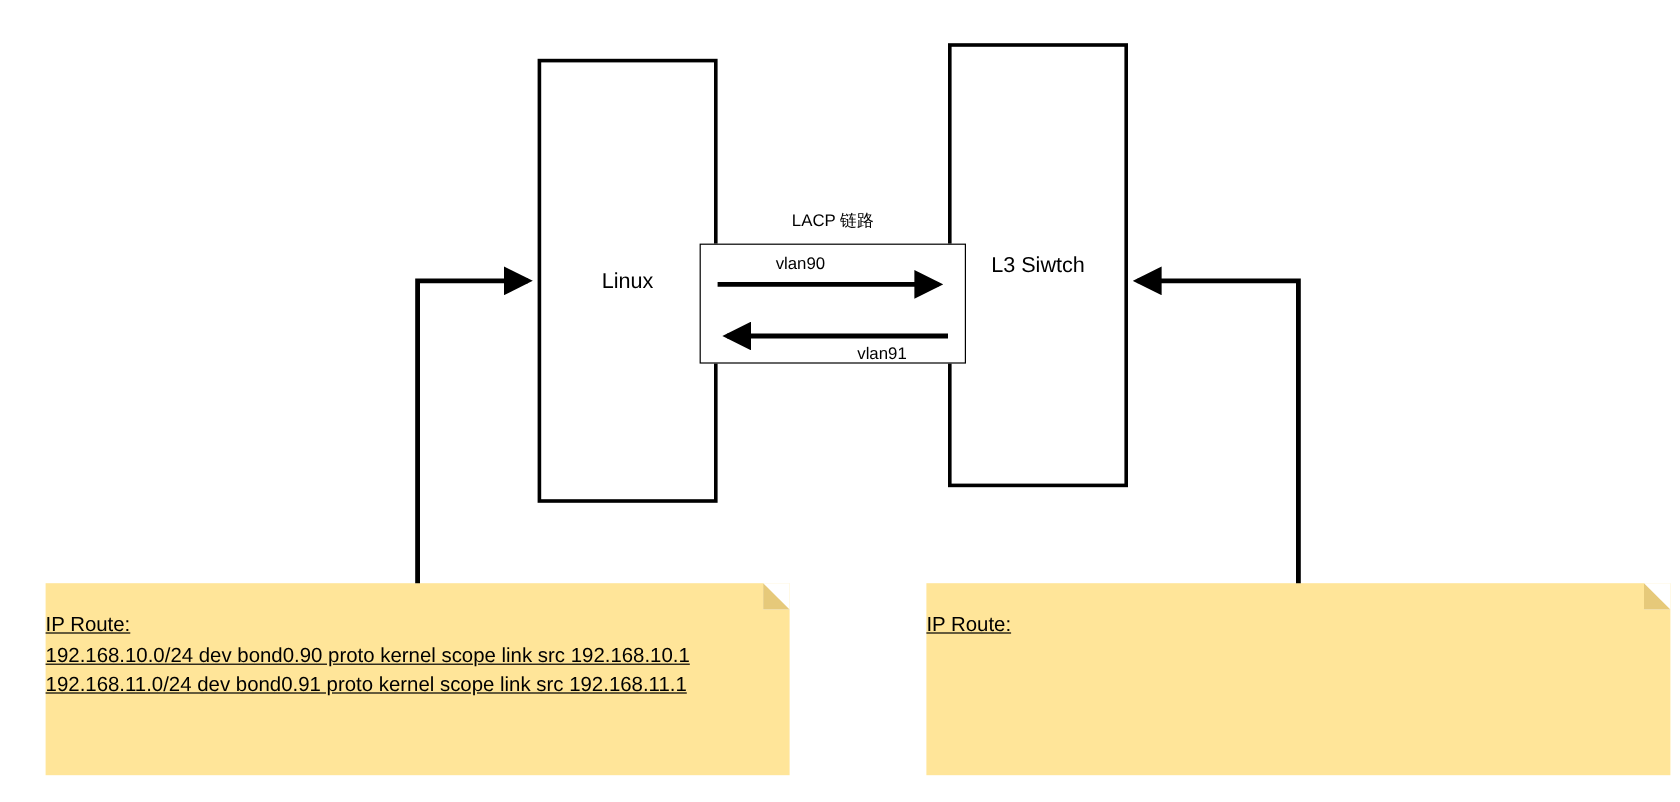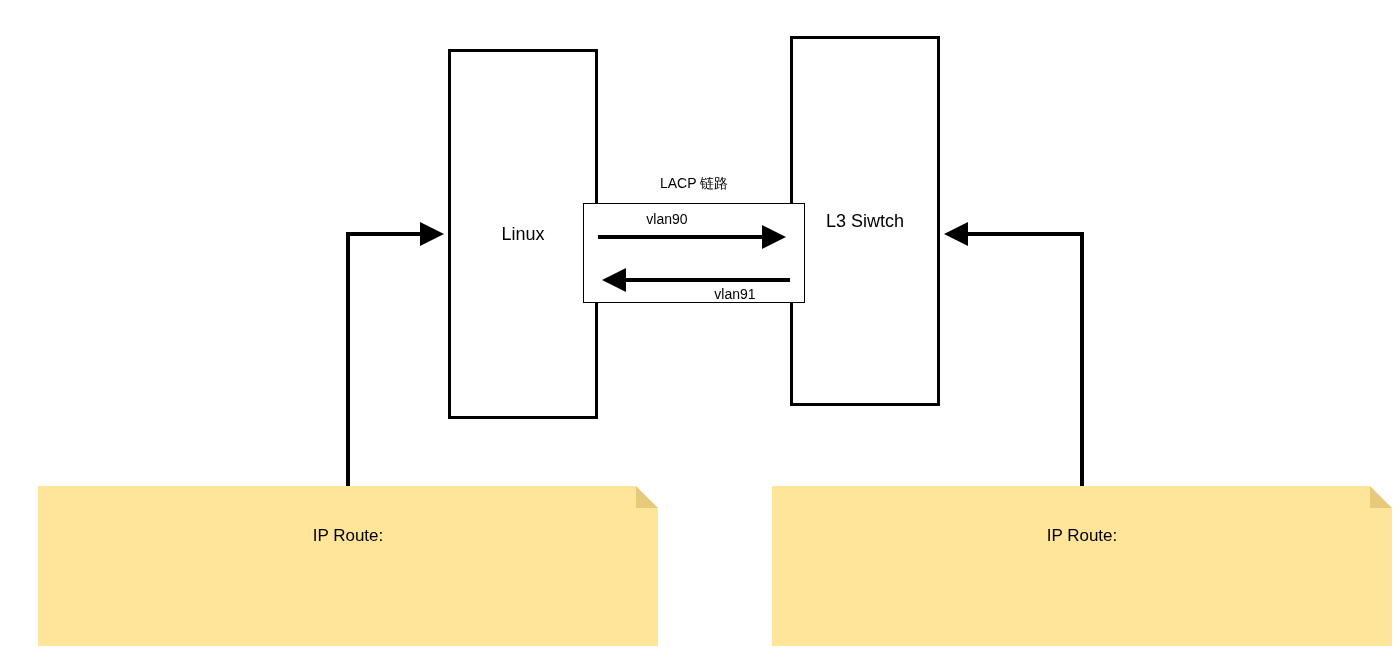--- a/index.html
+++ b/index.html
@@ -36,24 +36,24 @@
   .label {
     position: absolute;
     font-size: 14px;
     text-align: center;
     white-space: nowrap;
   }
   .note {
     position: absolute;
     background: #ffe599;
     box-sizing: border-box;
-    padding-top: 38px;
+    padding-top: 23px;
     font-size: 17px;
     line-height: 1.4;
-    text-align: center;
+    text-decoration: underline;
   }
   .note .fold {
     position: absolute;
     top: 0;
     right: 0;
     width: 0;
     height: 0;
     border-top: 22px solid #fff;
     border-left: 22px solid #e6c97a;
   }
@@ -86,20 +86,22 @@
 
   <div class="label" style="left:634px; top:175px; width:120px;">LACP 链路</div>
 
   <div class="label" style="left:632px; top:211px; width:70px;">vlan90</div>
 
   <div class="label" style="left:700px; top:254px; width:70px;margin-top:32px;">vlan91</div>
 
   <div class="note" style="left:38px; top:486px; width:620px; height:160px;">
     <div class="fold"></div>
     <div class="title">IP Route:</div>
+    <div>192.168.10.0/24 dev bond0.90 proto kernel scope link src 192.168.10.1</div>
+    <div>192.168.11.0/24 dev bond0.91 proto kernel scope link src 192.168.11.1</div>
   </div>
 
   <div class="note" style="left:772px; top:486px; width:620px; height:160px;">
     <div class="fold"></div>
     <div class="title">IP Route:</div>
   </div>
 
   <svg class="arrows">
     <defs>
       <marker id="arrowhead" markerWidth="6" markerHeight="6" refX="5" refY="3" orient="auto">

